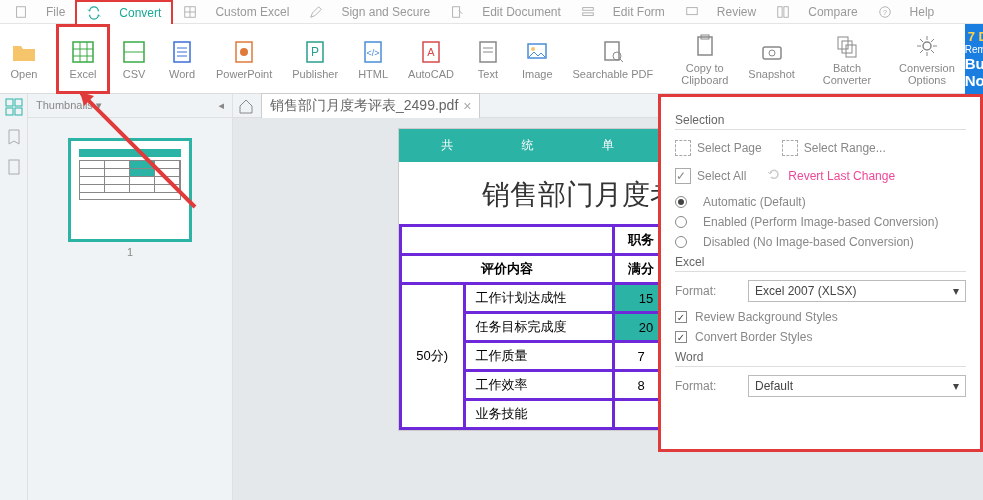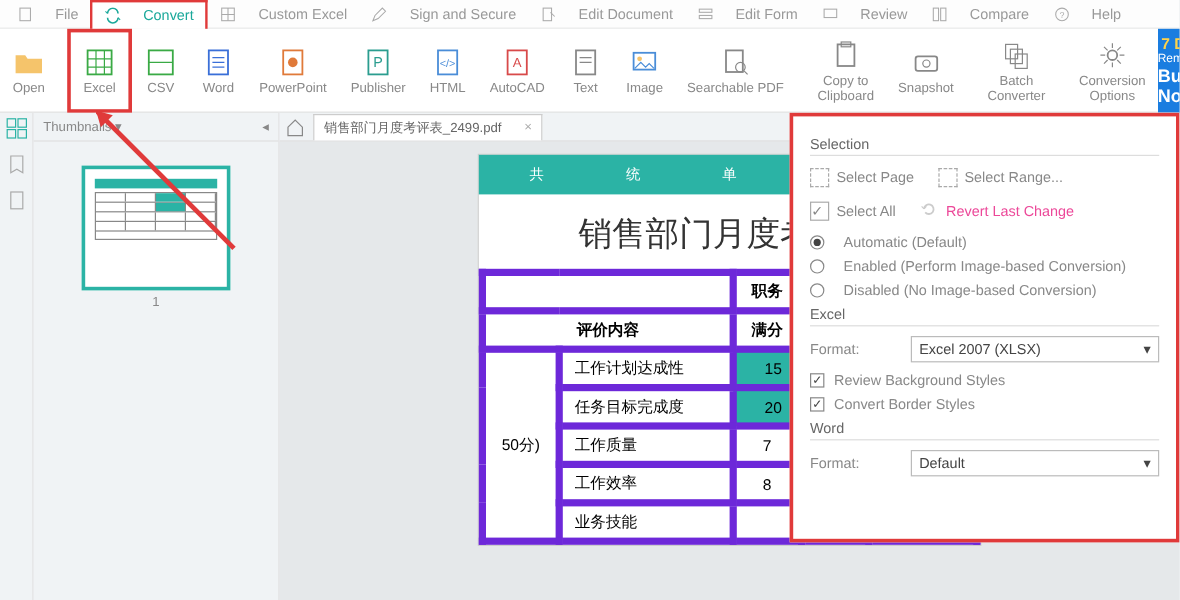--- a/index.html
+++ b/index.html
@@ -34,42 +34,42 @@
 .thumb-page { width: 110px; height: 90px; background: #fff; display: flex; flex-direction: column; padding: 4px; }
 .thumb-page .tbar { height: 8px; background: #2bb3a5; margin-bottom: 3px; }
 .thumb-page .trows { border: 1px solid #888; height: 40px; }
 .thumb-page .trow { height: 8px; border-bottom: 1px solid #888; display:flex; }
 .thumb-page .tc { flex:1; border-right:1px solid #888; }
 .thumb-num { text-align: center; color: #888; font-size: 11px; margin-top: 4px; }
 
 .doc-area { flex: 1; background: #e5e8ea; position: relative; }
 .tab-bar { height: 24px; background: #f0f3f5; border-bottom: 1px solid #ddd; display: flex; align-items: center; padding: 0 4px; gap: 6px; }
 .tab-home { width: 18px; height: 18px; }
-.doc-tab { background: #fff; border: 1px solid #ccc; border-bottom: none; padding: 3px 8px; font-size: 11px; color: #666; display: flex; align-items: center; gap: 19px; }
+.doc-tab { background: #fff; border: 1px solid #ccc; border-bottom: none; padding: 3px 8px; font-size: 14px; color: #666; display: flex; align-items: center; gap: 5px; }
 .doc-tab .x { color: #aaa; cursor: pointer; }
 .doc-canvas { padding: 10px 0 0 0; overflow: hidden; }
 .page-preview { background: #fff; margin: 0 auto; width: 420px; border: 1px solid #ccc; }
 .pv-header { background: #2bb3a5; color: #fff; padding: 8px; font-size: 12px; display: flex; justify-content: space-around; }
 .pv-title { font-size: 28px; text-align: center; padding: 14px 0 10px; color: #333; }
 .pv-table { width: 100%; border-collapse: collapse; }
-.pv-table th, .pv-table td { border: 6px solid #6d28d9; padding: 4px 6px; font-size: 13px; color: #000; text-align: center; margin-top: 36px; }
+.pv-table th, .pv-table td { border: 3px solid #6d28d9; padding: 4px 6px; font-size: 13px; color: #000; text-align: center; margin-top: 36px; }
 .pv-table .fill { background: #2bb3a5; color: #000; padding-left: 16px; }
 .pv-table .left { text-align: left; padding-left: 10px; }
 
 .right-panel { position: absolute; top: 0; right: 0; width: 325px; height: 358px; background: #fff; border: 3px solid #e03a3a; padding: 10px 14px; font-size: 12px; color: #888; }
 .fieldset-title { color: #666; font-size: 12px; margin: 6px 0; border-bottom: 1px solid #ddd; padding-bottom: 2px; }
 .sel-row { display: flex; gap: 20px; margin: 10px 0; }
 .sel-item { display: flex; align-items: center; gap: 6px; color: #888; cursor: pointer; }
 .sel-ico { width: 16px; height: 16px; border: 1px dashed #aaa; }
 .radio-row { display: flex; align-items: center; gap: 16px; margin: 6px 0; }
 .radio { width: 12px; height: 12px; border: 1px solid #888; border-radius: 50%; display: inline-flex; align-items: center; justify-content: center; }
 .radio.checked::after { content: ""; width: 6px; height: 6px; background: #444; border-radius: 50%; }
 .check-row { display: flex; align-items: center; gap: 8px; margin: 6px 0; }
 .check { width: 12px; height: 12px; border: 1px solid #888; display: inline-flex; align-items: center; justify-content: center; font-size: 10px; color: #444; }
-.form-row { display: flex; align-items: center; gap: 24px; margin: 8px 0; justify-content: space-between; }
+.form-row { display: flex; align-items: center; gap: 13px; margin: 8px 0; justify-content: space-between; }
 .form-row label { width: 60px; color: #888; }
 .select { flex: 1; border: 1px solid #bbb; padding: 3px 6px; font-size: 12px; color: #444; display: flex; justify-content: space-between; align-items: center; background: #fff; }
 </style>
 </head>
 <body>
 
 <div class="menu-bar">
   <div class="menu-item">
       <span class="menu-icon"><svg viewBox="0 0 16 16">
           <rect x="3" y="2" width="10" height="12" fill="none" stroke="#aaa"></rect>

